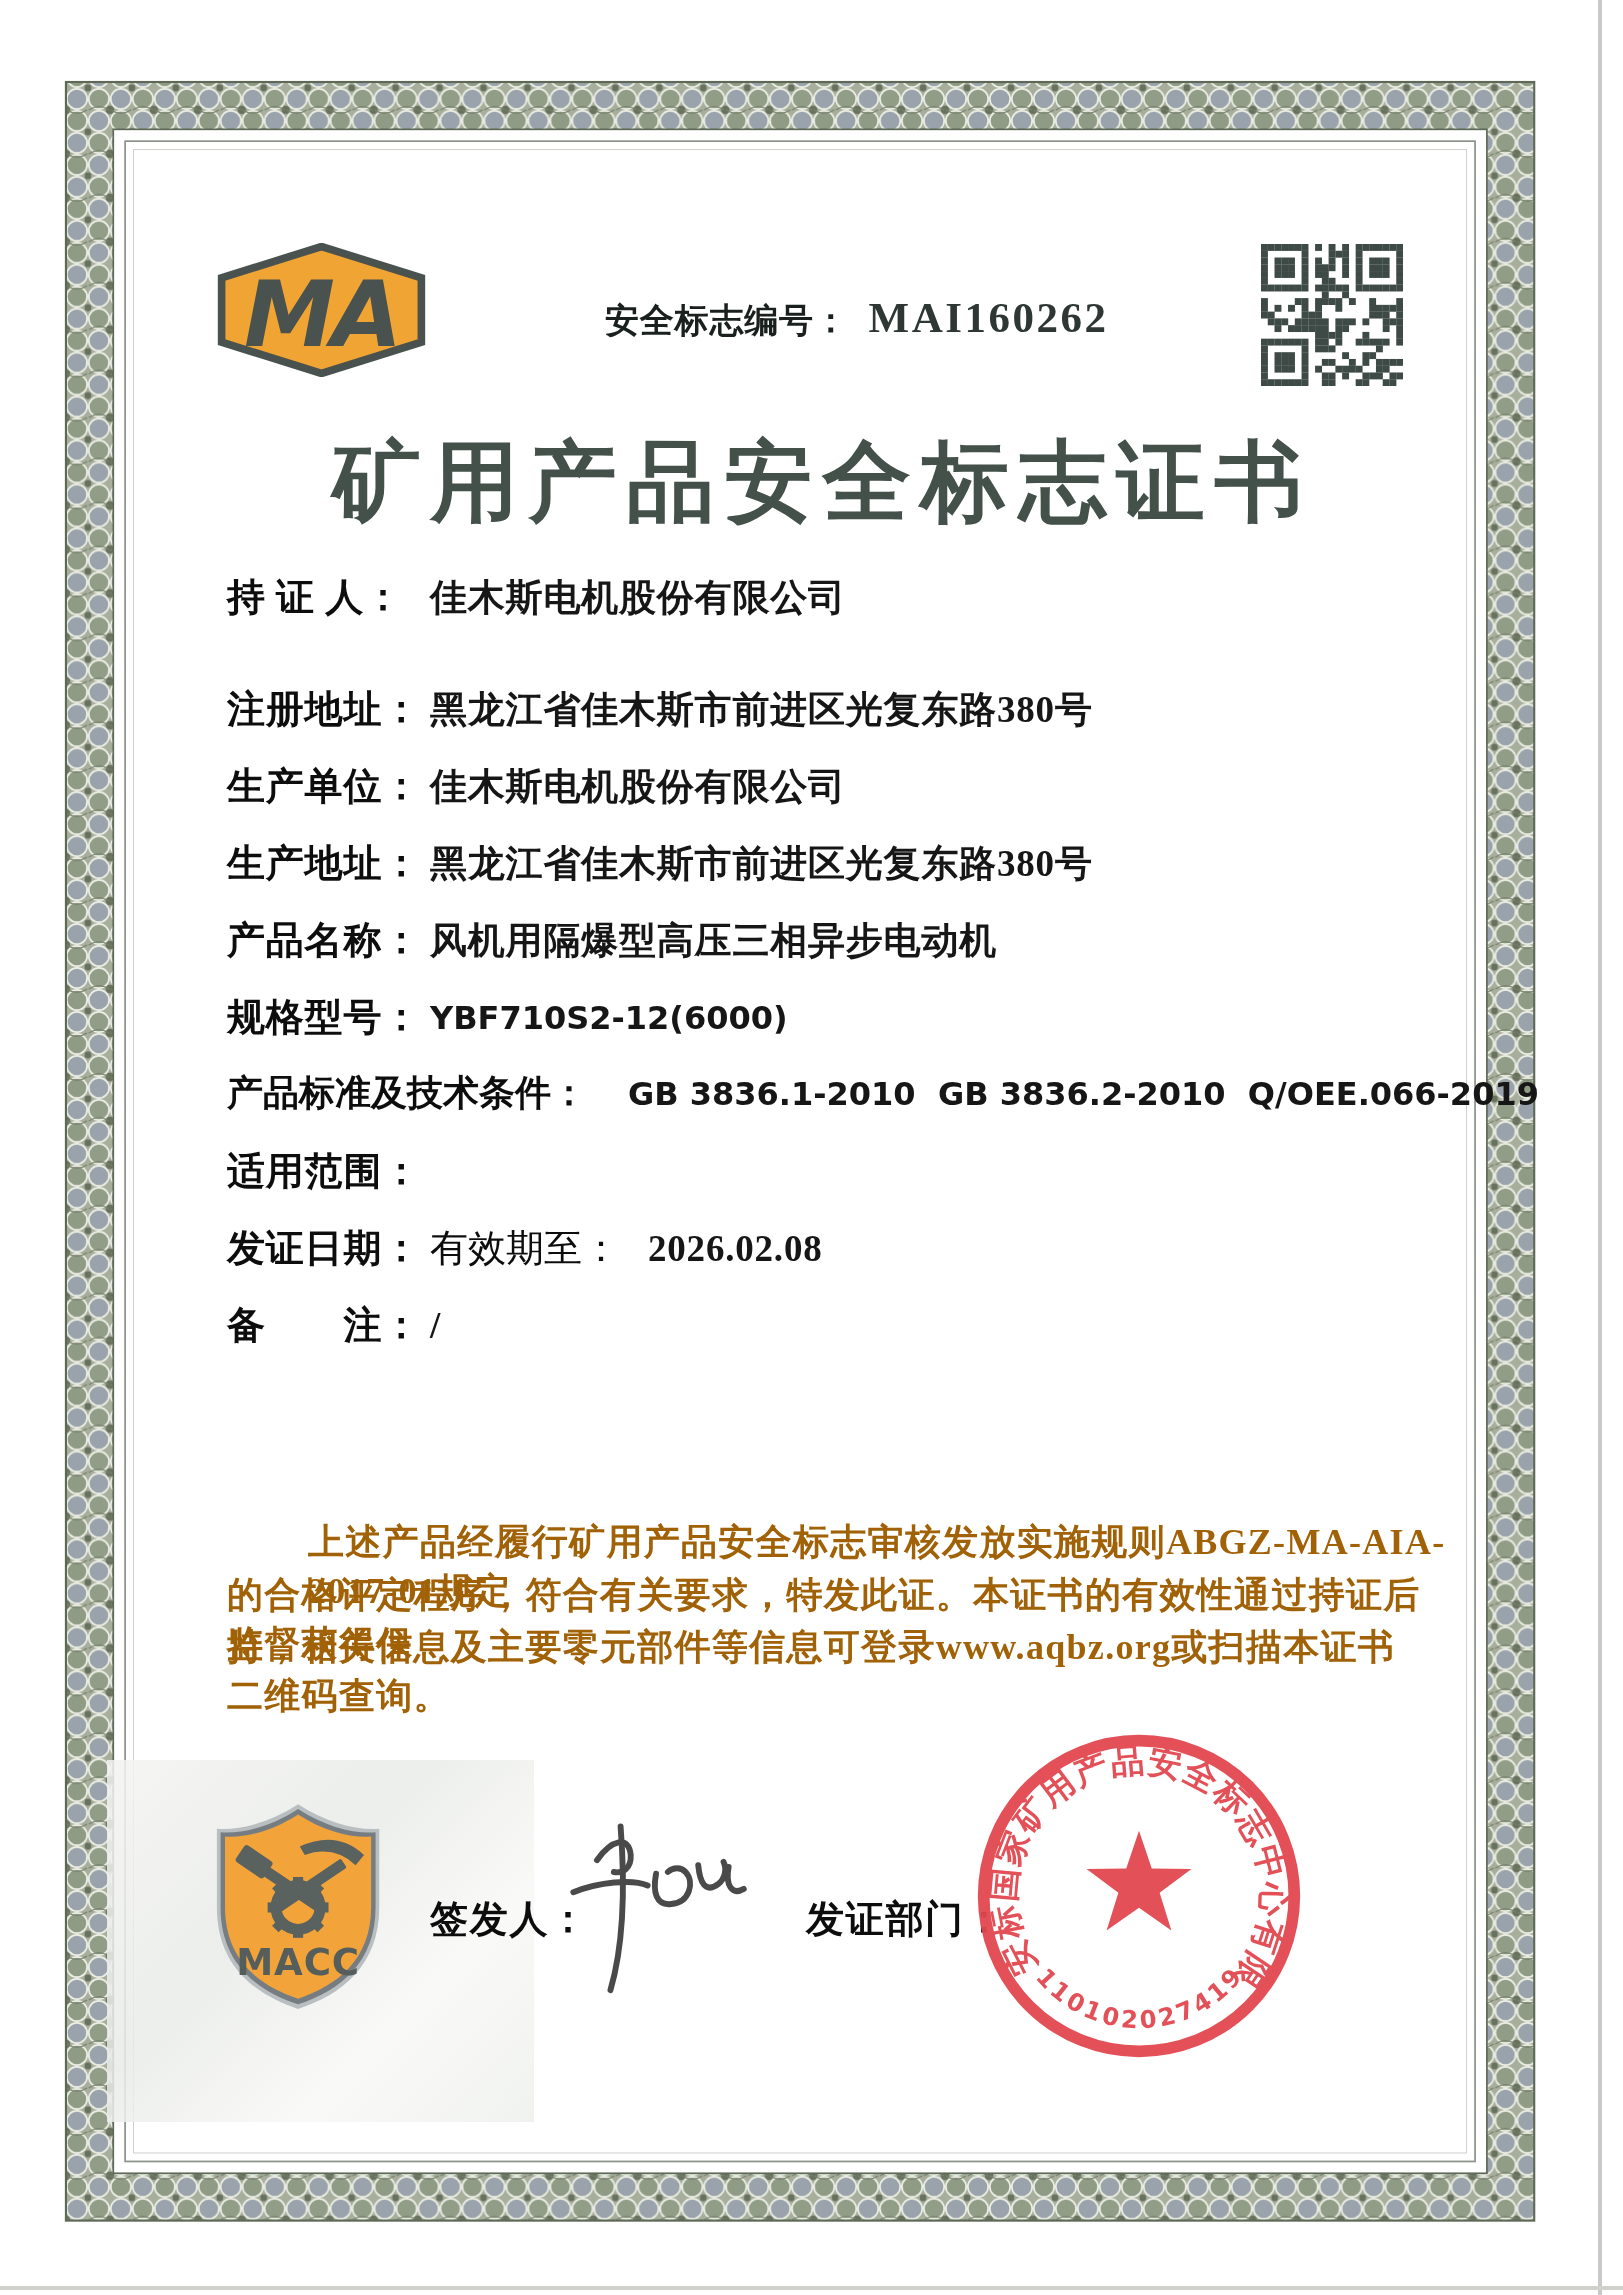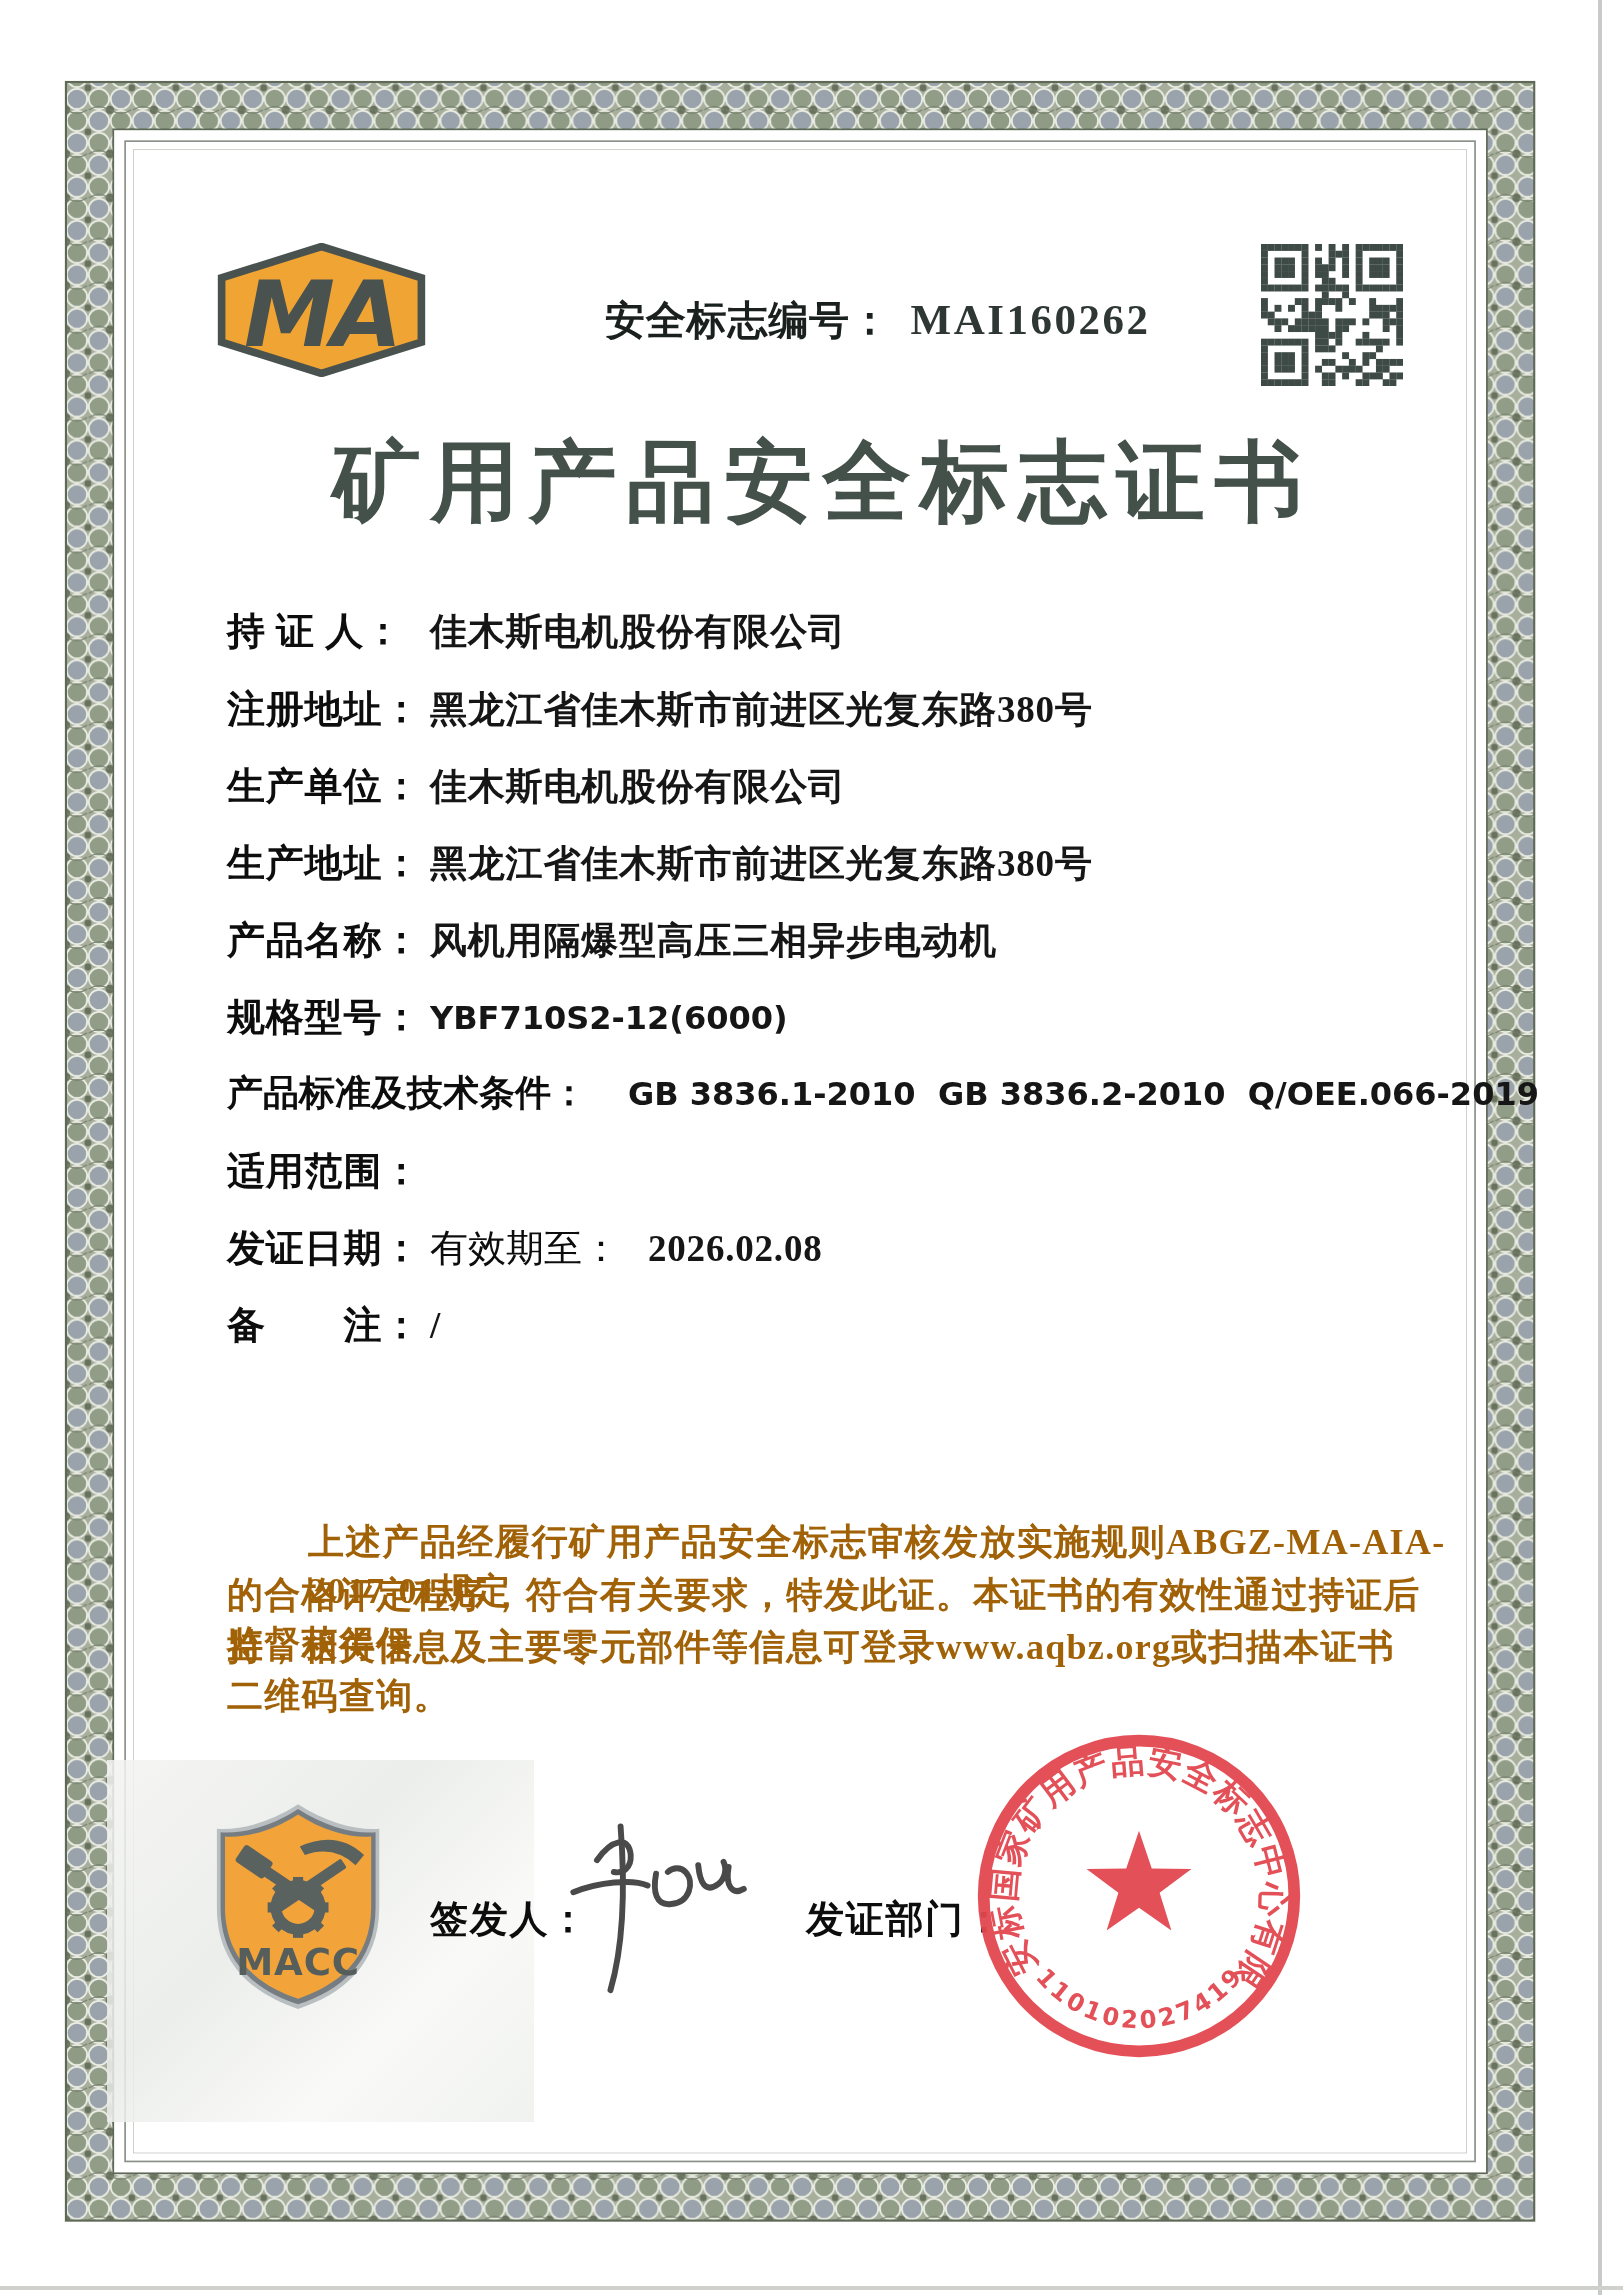--- a/index.html
+++ b/index.html
@@ -4,21 +4,21 @@
 <style>
   html,body{margin:0;padding:0;background:#ececea;}
   .page{
     position:relative;width:1623px;height:2295px;background:#ffffff;
     font-family:"Liberation Serif","DejaVu Serif",serif;color:#141414;overflow:hidden;
   }
   .abs{position:absolute;}
 
   
   .serial{left:605px;top:293px;display:flex;align-items:baseline;gap:20px;}
-  .serial-label{font-family:"DejaVu Sans","Liberation Sans",sans-serif;font-weight:700;font-size:40px;letter-spacing:0.8px;color:#19201d;}
+  .serial-label{font-family:"DejaVu Sans","Liberation Sans",sans-serif;font-weight:700;font-size:34px;letter-spacing:0.8px;color:#19201d;}
   .serial-value{font-size:43px;font-weight:600;letter-spacing:2.5px;color:#2e3734;}
   .cert-title{left:0;width:100%;top:423px;text-align:center;font-size:88px;font-weight:700;letter-spacing:10px;color:#43514a;padding-left:11px;}
 
   
   .row{position:absolute;left:227px;display:flex;align-items:baseline;}
   .lab{width:203px;flex:none;font-weight:700;font-size:38px;letter-spacing:0.8px;color:#0d0d0d;}
   .lab-wide{width:401px;font-size:36px;letter-spacing:0;}
   .val{font-size:37px;font-weight:600;letter-spacing:0.8px;color:#161616;}
   .val-code{font-family:"DejaVu Sans","Liberation Sans",sans-serif;font-weight:700;font-size:32px;letter-spacing:0;white-space:pre;align-self:center;}
   .date-val{width:444px;flex:none;}
@@ -315,21 +315,21 @@
       <rect x="9" y="20" width="1.02" height="1.02" fill="#3e4a46"></rect>
       <rect x="10" y="20" width="1.02" height="1.02" fill="#3e4a46"></rect>
       <rect x="14" y="20" width="1.02" height="1.02" fill="#3e4a46"></rect>
       <rect x="15" y="20" width="1.02" height="1.02" fill="#3e4a46"></rect>
       <rect x="18" y="20" width="1.02" height="1.02" fill="#3e4a46"></rect>
       <rect x="19" y="20" width="1.02" height="1.02" fill="#3e4a46"></rect>
     </svg>
 
   <div class="abs cert-title">矿用产品安全标志证书</div>
 
-  <div class="row" style="top:606px">
+  <div class="row" style="top:572px">
     <span class="lab">持 证 人：</span>
     <span class="val">佳木斯电机股份有限公司</span>
   </div>
   <div class="row" style="top:684px">
     <span class="lab">注册地址：</span>
     <span class="val">黑龙江省佳木斯市前进区光复东路380号</span>
   </div>
   <div class="row" style="top:761px">
     <span class="lab">生产单位：</span>
     <span class="val">佳木斯电机股份有限公司</span>

